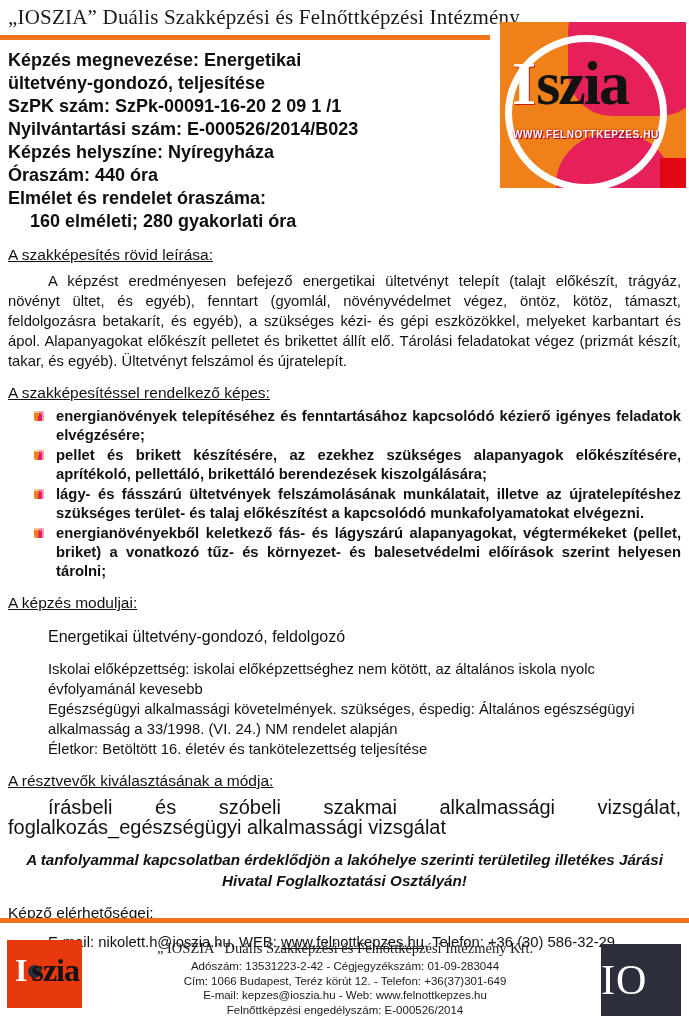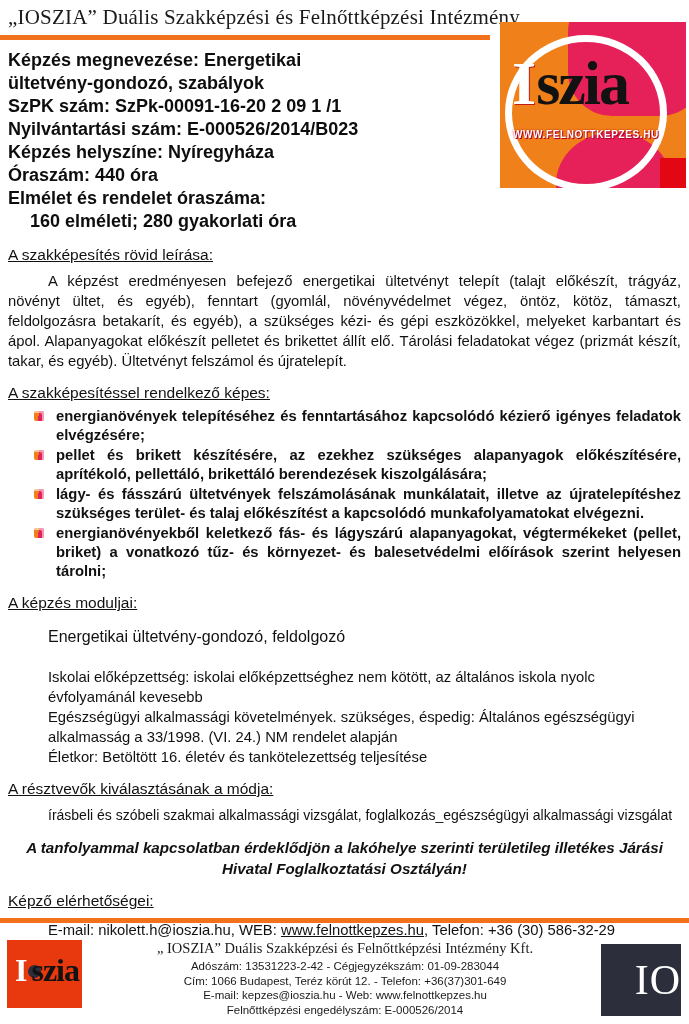--- a/index.html
+++ b/index.html
@@ -69,24 +69,24 @@
     font-weight:bold;
   }
   .bullet-icon{
     position:absolute;left:0;top:4px;
     width:10px;height:10px;
     background:linear-gradient(100deg,#F08019 45%,#E6215A 45%);
     border-radius:2px;
     box-shadow:inset -2px 2px 0 rgba(255,255,255,.55);
   }
   .indent-line{margin:15px 8px 0 48px;font-size:16px;line-height:20px;}
-  .entry-block{margin:20px 10px 0 48px;font-size:14.8px;line-height:20px;}
+  .entry-block{margin:12px 10px 0 48px;font-size:14.8px;line-height:20px;}
   .sel-par{
     margin:7px 8px 0 8px;
-    font-size:14px;line-height:20px;
+    font-size:20px;line-height:20px;
     text-align:justify;text-indent:40px;
   }
   .notice{
     margin:12px 20px 0 20px;
     font-size:15.2px;line-height:21px;
     font-weight:bold;font-style:italic;
     text-align:center;
   }
   .contact-line{margin:10px 8px 0 48px;font-size:14.8px;line-height:20px;}
   .contact-line .weblink{text-decoration:underline;color:#111;}
@@ -97,21 +97,21 @@
     position:absolute;left:7px;top:4px;width:75px;height:68px;
     background:#E8380E;overflow:hidden;
   }
   .fl-text{position:absolute;left:8px;top:12px;white-space:nowrap;}
   .fl-text .fi{font-family:"Liberation Serif",serif;font-size:32px;font-weight:bold;color:#fff;}
   .fl-text .fdot{display:inline-block;width:13px;height:13px;border-radius:50%;background:#2C2E3C;margin:0 -10px 10px 1px;vertical-align:middle;}
   .fl-text .fszia{font-family:"Liberation Serif",serif;font-size:32px;font-weight:bold;color:#121212;letter-spacing:-1px;}
   .ftr-logo-right{
     position:absolute;right:8px;top:8px;width:80px;height:72px;
     background:#2C2E3C;
-    display:flex;align-items:center;justify-content:flex-end;
+    display:flex;align-items:center;justify-content:flex-start;
   }
   .ftr-logo-right .io{font-family:"Liberation Serif",serif;font-size:42px;color:#fff;letter-spacing:1px;}
   .ftr-center{
     position:absolute;left:110px;top:4px;width:470px;
     text-align:center;color:#1a1a1a;
   }
   .ftr-company{font-family:"Liberation Serif",serif;font-size:14.5px;margin-bottom:2px;}
   .ftr-line{font-size:11.5px;line-height:14.5px;}
 </style>
 </head>
@@ -126,21 +126,21 @@
     <div class="blob-tr"></div>
     <div class="blob-b"></div>
     <div class="red-corner"></div>
     <div class="ring"></div>
     <div class="logo-text"><span class="gi">I</span><span class="gszia">szia</span></div>
     <div class="logo-url">WWW.FELNOTTKEPZES.HU</div>
   </div>
 
   <div class="info">
     <div>Képzés megnevezése: Energetikai</div>
-    <div>ültetvény-gondozó, szabályok</div>
+    <div>ültetvény-gondozó, teljesítése</div>
     <div>SzPK szám: SzPk-00091-16-20 2 09 1 /1</div>
     <div>Nyilvántartási szám: E-000526/2014/B023</div>
     <div>Képzés helyszíne: Nyíregyháza</div>
     <div>Óraszám: 440 óra</div>
     <div>Elmélet és rendelet óraszáma:</div>
     <div class="indent">160 elméleti; 280 gyakorlati óra</div>
   </div>
 
   <div class="sect-h">A szakképesítés rövid leírása:</div>
   <div class="body-par">A képzést eredményesen befejező energetikai ültetvényt telepít (talajt előkészít, trágyáz, növényt ültet, és egyéb), fenntart (gyomlál, növényvédelmet végez, öntöz, kötöz, támaszt, feldolgozásra betakarít, és egyéb), a szükséges kézi- és gépi eszközökkel, melyeket karbantart és ápol. Alapanyagokat előkészít pelletet és brikettet állít elő. Tárolási feladatokat végez (prizmát készít, takar, és egyéb). Ültetvényt felszámol és újratelepít.</div>

